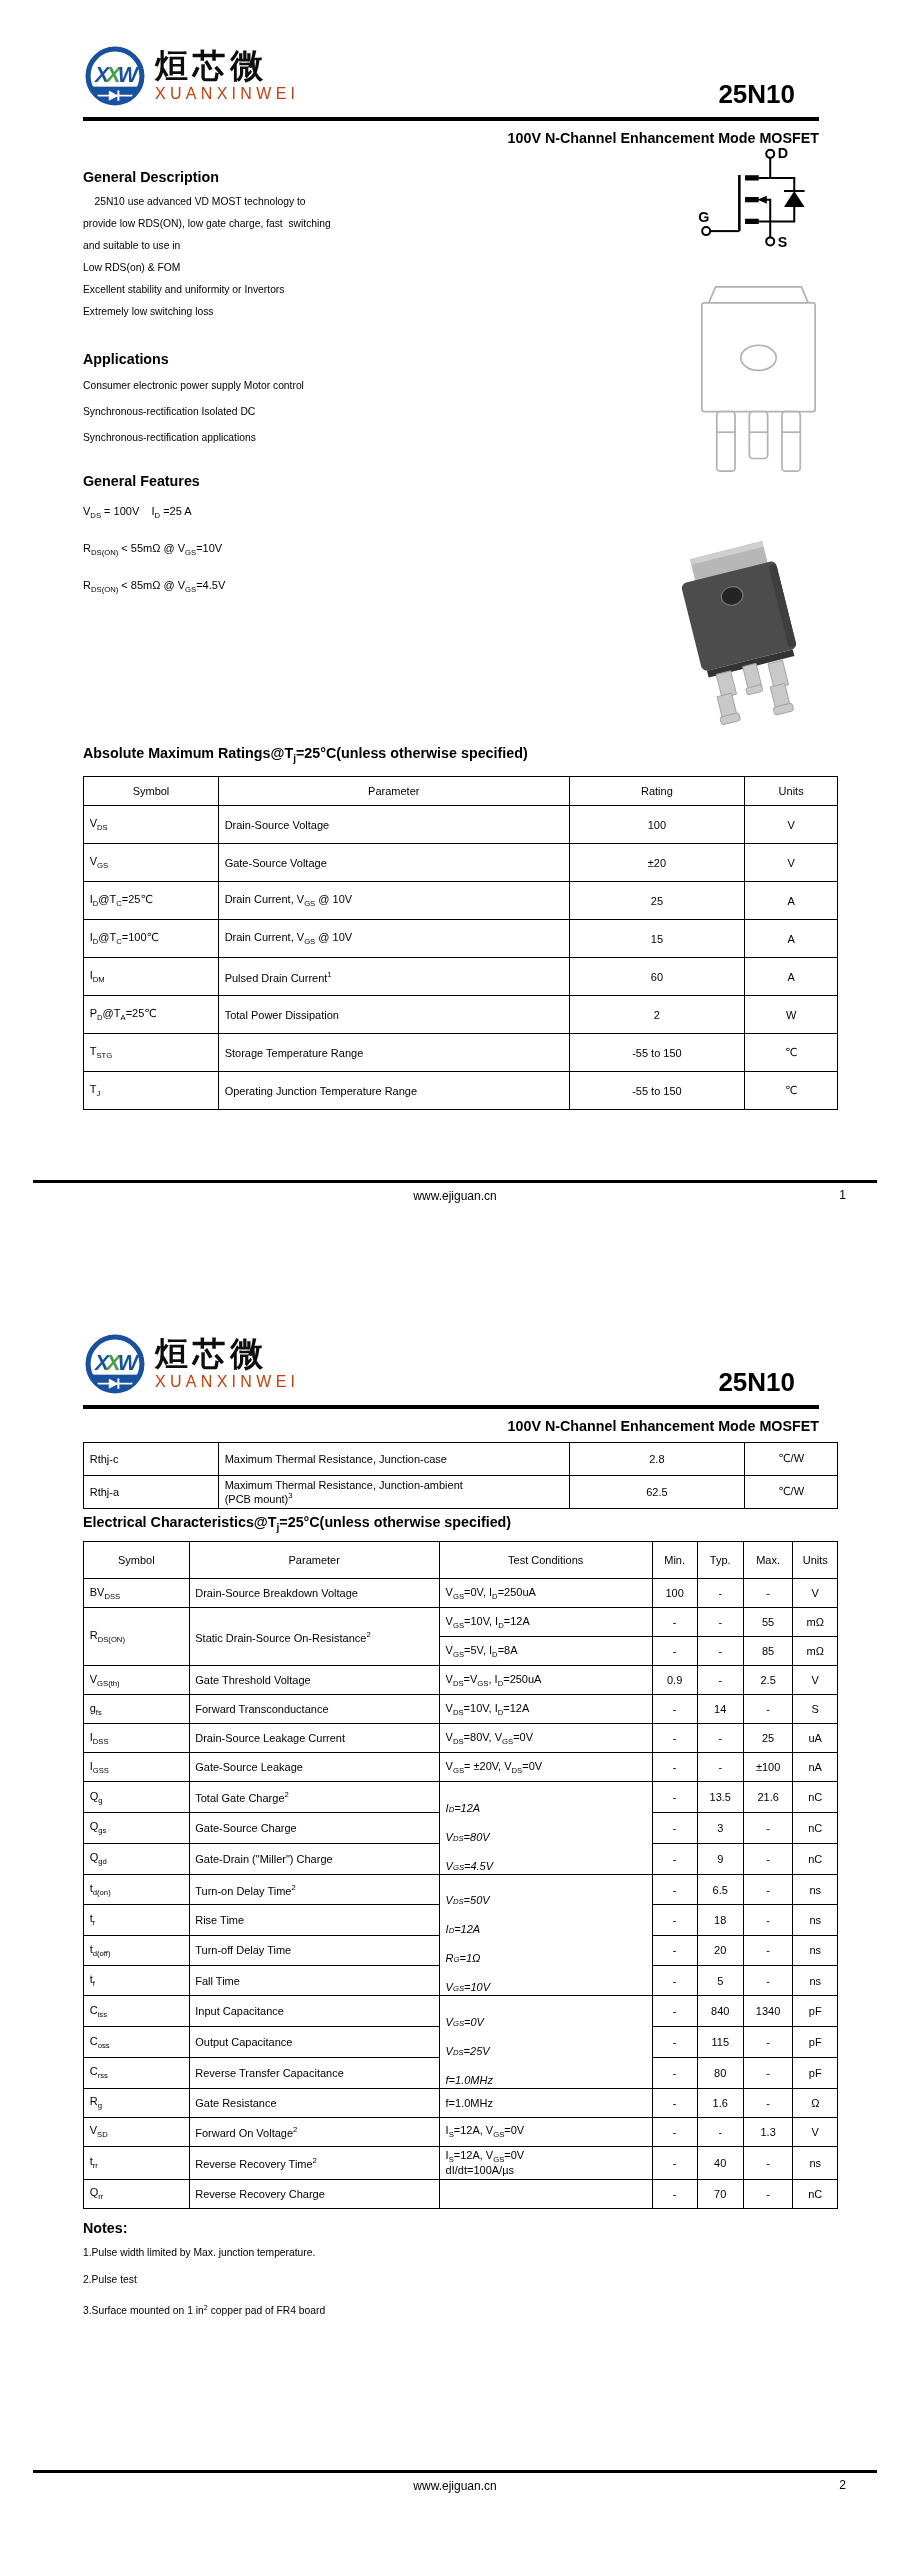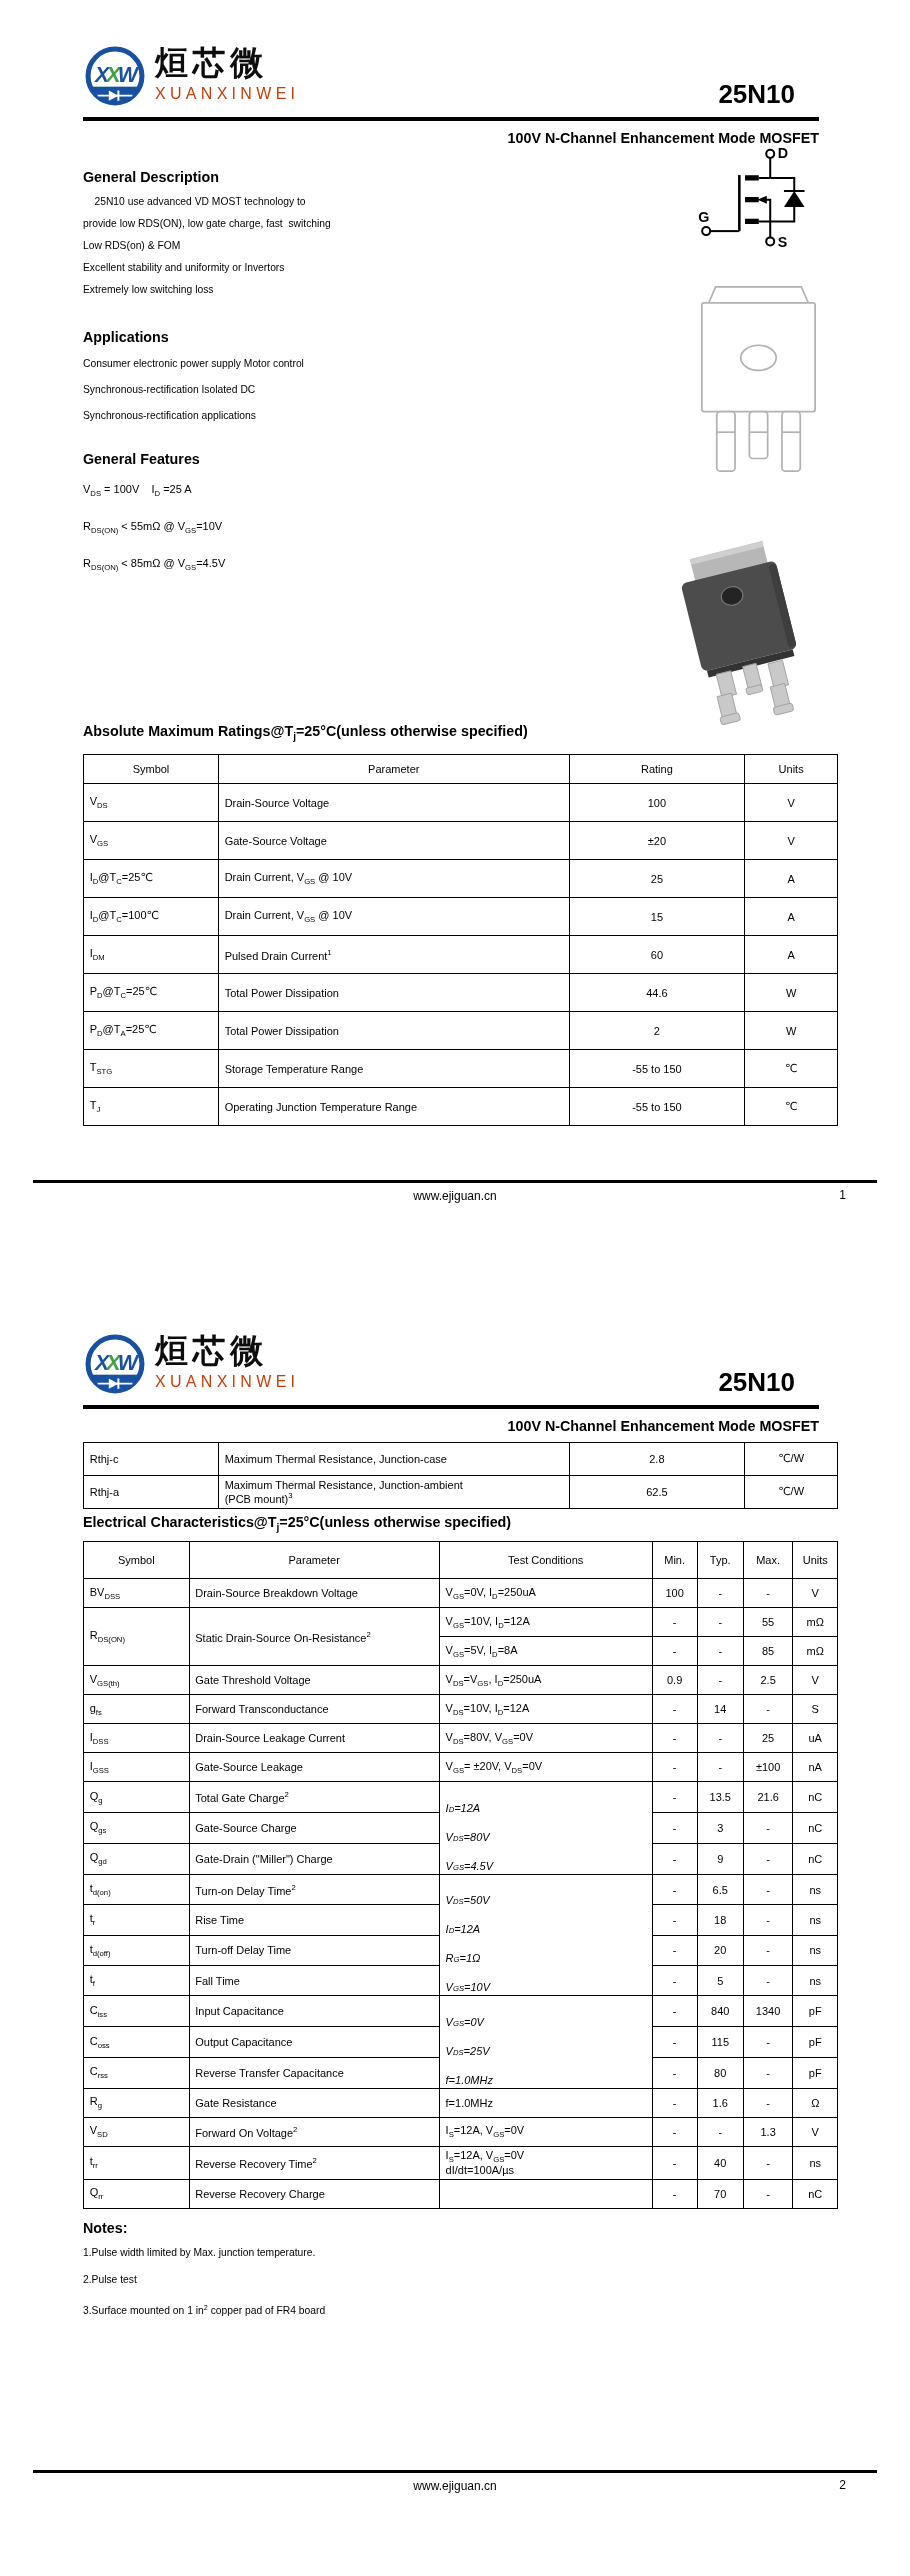--- a/index.html
+++ b/index.html
@@ -9,21 +9,21 @@
   .page{position:absolute;left:0;width:866px;}
   #page1{top:0;height:1288px;}
   #page2{top:1288px;height:1288px;}
   .content{padding:0 47px 0 83px;}
 
   
   .hdr{padding-top:41px;position:relative;}
   .logo-row{display:flex;align-items:center;height:70px;position:relative;}
   .logo-svg{width:64px;height:64px;flex:0 0 auto;}
   .logo-text{margin-left:8px;}
-  .logo-cn{font-size:33px;font-weight:bold;letter-spacing:4.6px;line-height:1.05;color:#0d0d0d;font-family:Liberation Mono, monospace;}
+  .logo-cn{font-size:33px;font-weight:bold;letter-spacing:4.6px;line-height:1.05;color:#0d0d0d;}
   .logo-en{font-size:16px;letter-spacing:4.3px;color:#c2410c;margin-top:1.1px;}
   .partno{position:absolute;right:24px;bottom:1.1px;font-size:26px;font-weight:bold;letter-spacing:0;}
   .hrule{height:4px;background:#000;margin-top:5.7px;}
   .subtitle{text-align:right;font-size:14.3px;font-weight:bold;margin-top:8px;line-height:19.5px;}
 
   
   .sec-title{font-size:14.3px;font-weight:bold;line-height:19.5px;}
   #gd-title{margin-top:19.5px;}
   #app-title{margin-top:27.5px;}
   #gf-title{margin-top:20.7px;}
@@ -107,20 +107,21 @@
           <div class="partno">25N10</div>
         </div>
         <div class="hrule"></div>
         <div class="subtitle">100V N-Channel Enhancement Mode MOSFET</div>
       </div>
 
       <div class="sec-title" id="gd-title">General Description</div>
       <div class="lines gd">
           <div class="txt-line">    25N10 use advanced VD MOST technology to</div>
           <div class="txt-line">provide low RDS(ON), low gate charge, fast  switching</div>
+          <div class="txt-line">and suitable to use in</div>
           <div class="txt-line">Low RDS(on) &amp; FOM</div>
           <div class="txt-line">Excellent stability and uniformity or Invertors</div>
           <div class="txt-line">Extremely low switching loss</div>
         </div>
 
       <div class="sec-title" id="app-title">Applications</div>
       <div class="lines app">
           <div class="txt-line">Consumer electronic power supply Motor control</div>
           <div class="txt-line">Synchronous-rectification Isolated DC</div>
           <div class="txt-line">Synchronous-rectification applications</div>
@@ -172,26 +173,20 @@
               <td class="c-sym">I<sub>D</sub>@T<sub>C</sub>=100℃</td>
               <td class="c-par">Drain Current, V<sub>GS</sub> @ 10V</td>
               <td class="c-val">15</td>
               <td class="c-unit">A</td>
             </tr>
             <tr>
               <td class="c-sym">I<sub>DM</sub></td>
               <td class="c-par">Pulsed Drain Current<sup>1</sup></td>
               <td class="c-val">60</td>
               <td class="c-unit">A</td>
-            </tr>
-            <tr>
-              <td class="c-sym">P<sub>D</sub>@T<sub>C</sub>=25℃</td>
-              <td class="c-par">Total Power Dissipation</td>
-              <td class="c-val">44.6</td>
-              <td class="c-unit">W</td>
             </tr>
             <tr>
               <td class="c-sym">P<sub>D</sub>@T<sub>A</sub>=25℃</td>
               <td class="c-par">Total Power Dissipation</td>
               <td class="c-val">2</td>
               <td class="c-unit">W</td>
             </tr>
             <tr>
               <td class="c-sym">T<sub>STG</sub></td>
               <td class="c-par">Storage Temperature Range</td>

